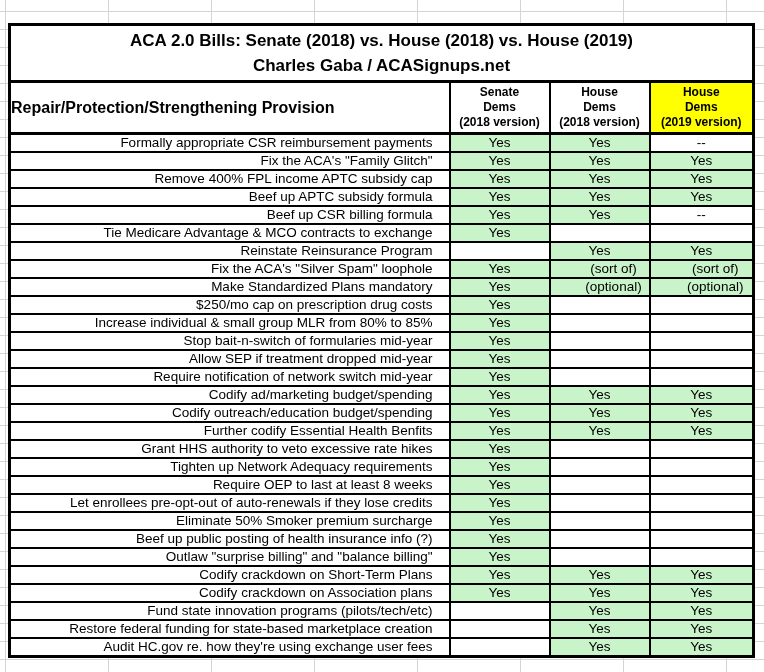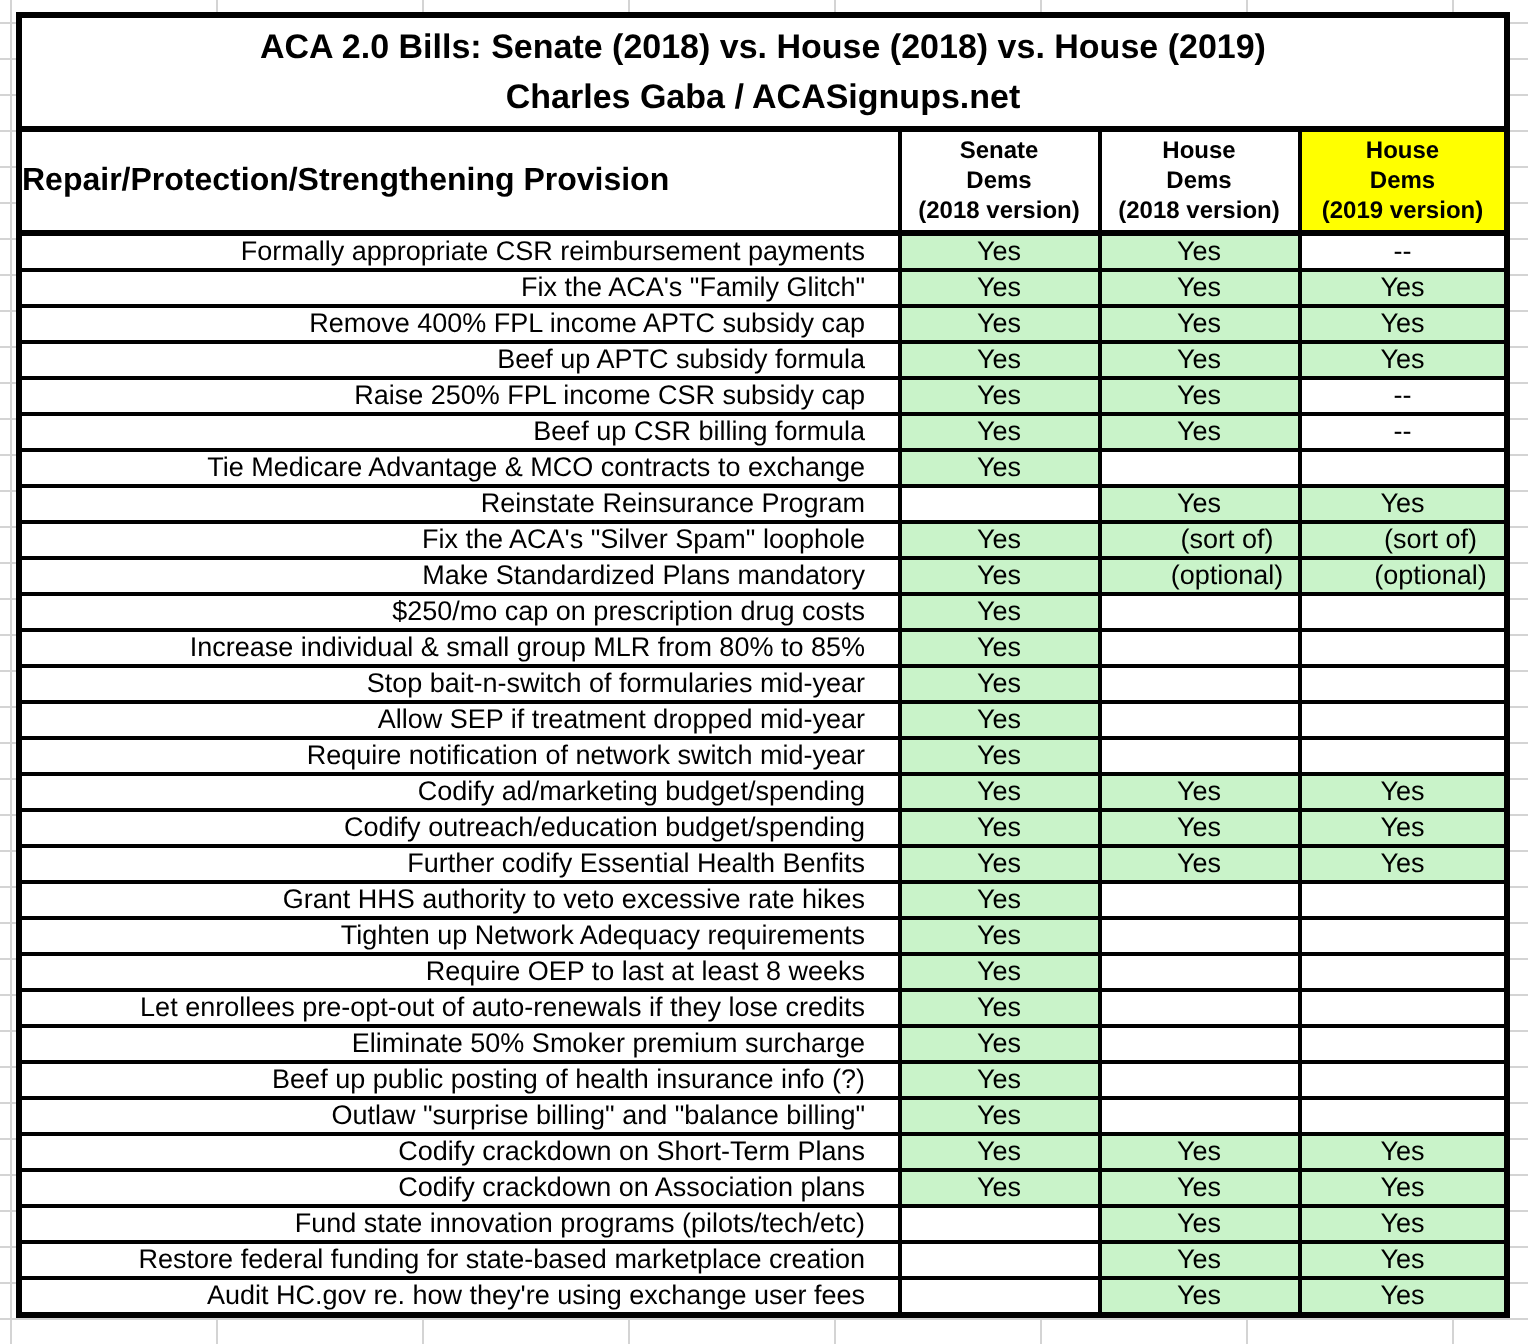--- a/index.html
+++ b/index.html
@@ -21,21 +21,21 @@
     inset: 0;
     background-image:
       linear-gradient(to right, #d4d4d4 1px, transparent 1px),
       linear-gradient(to bottom, #d4d4d4 1px, transparent 1px);
     background-size: 103px 18px;
     background-position: 5px 11px;
   }
   .table-wrap {
     position: absolute;
     left: 8px;
-    top: 6px;
+    top: 23px;
     border-radius: 22px;
   }
   table {
     border-collapse: collapse;
     table-layout: fixed;
     background: #ffffff;
     border: 3px solid #000;
   }
   th, td {
     border: 2px solid #000;
@@ -151,26 +151,20 @@
           <td class="value green">Yes</td>
           <td class="value green">Yes</td>
         </tr>
         <tr>
           <td class="provision">Beef up APTC subsidy formula</td>
           <td class="value green">Yes</td>
           <td class="value green">Yes</td>
           <td class="value green">Yes</td>
         </tr>
         <tr>
-          <td class="provision">Raise 250% FPL income CSR subsidy cap</td>
-          <td class="value green">Yes</td>
-          <td class="value green">Yes</td>
-          <td class="value">--</td>
-        </tr>
-        <tr>
           <td class="provision">Beef up CSR billing formula</td>
           <td class="value green">Yes</td>
           <td class="value green">Yes</td>
           <td class="value">--</td>
         </tr>
         <tr>
           <td class="provision">Tie Medicare Advantage &amp; MCO contracts to exchange</td>
           <td class="value green">Yes</td>
           <td class="value"></td>
           <td class="value"></td>

